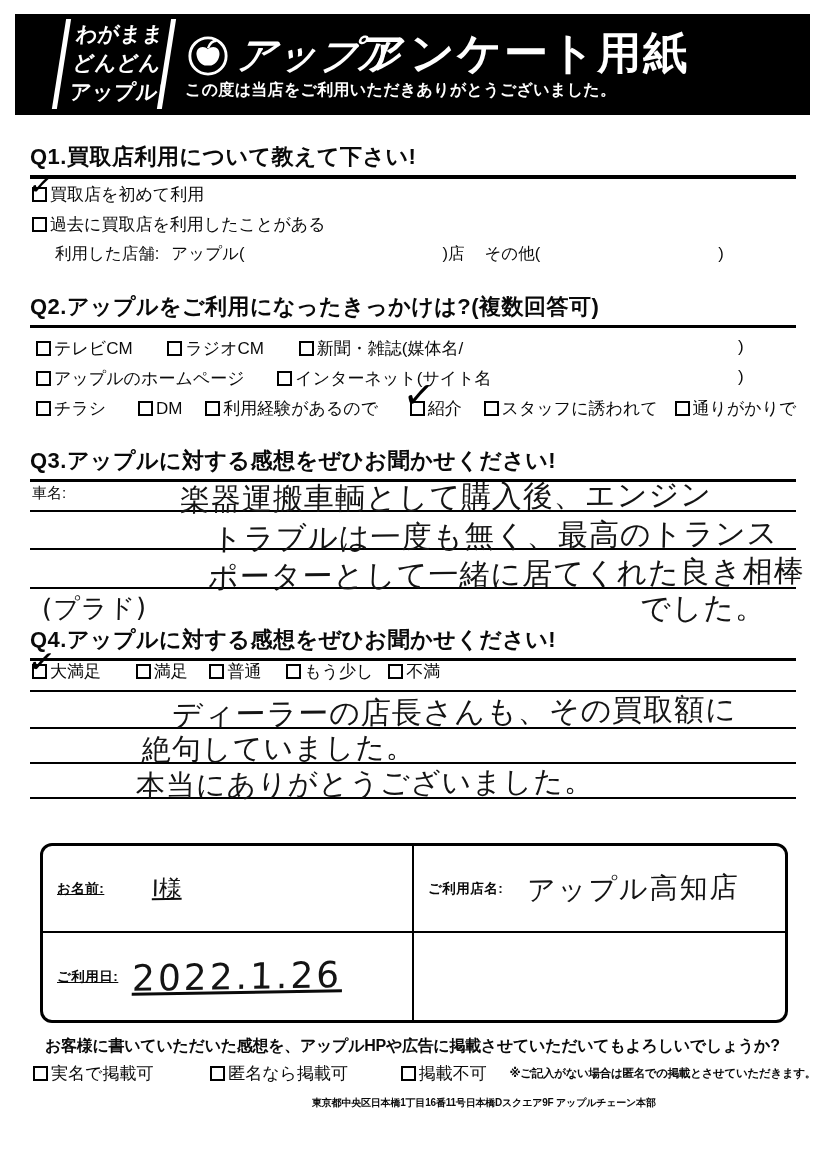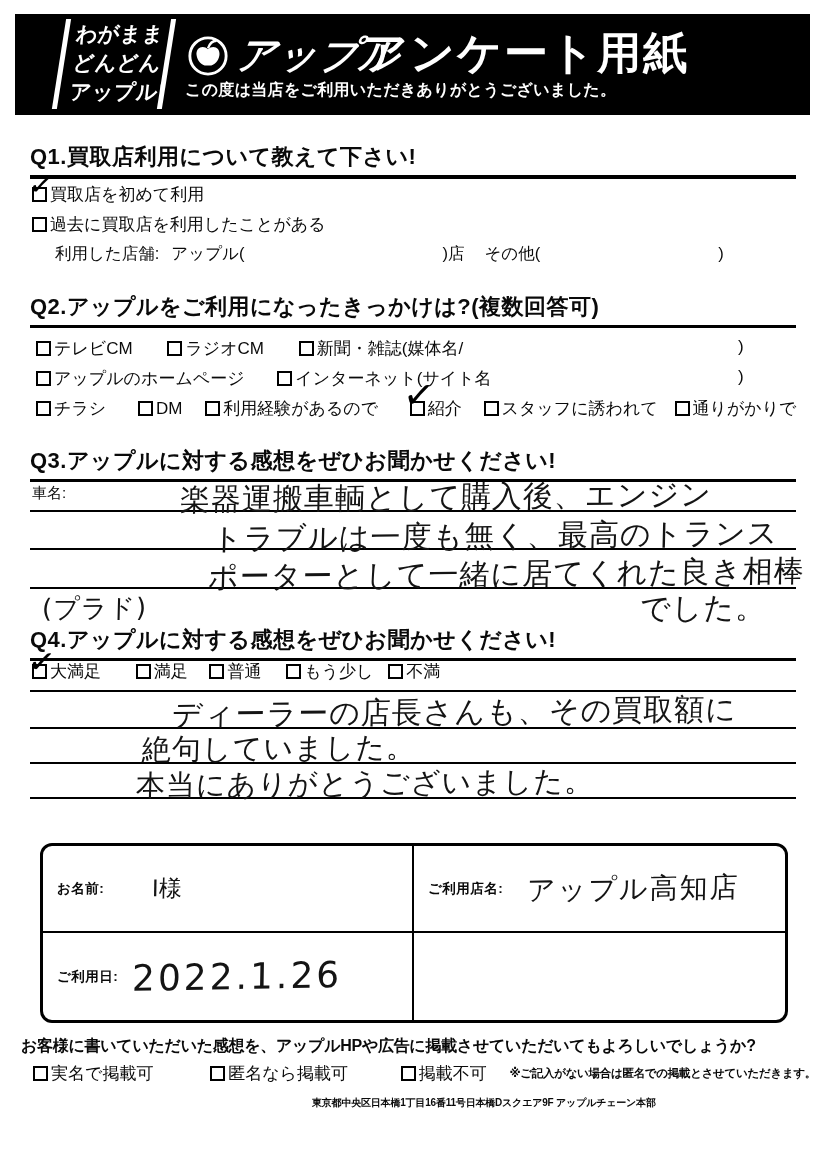--- a/index.html
+++ b/index.html
@@ -81,32 +81,32 @@
   .hw3-4b { left:640px; top:588px; font-size:30px; }
   .hw4-1 { left:172px; top:692px; font-size:30px; }
   .hw4-2 { left:142px; top:729px; font-size:29px; }
   .hw4-3 { left:136px; top:764px; font-size:29px; }
 
   
   .info-table { position:absolute; left:40px; top:843px; width:748px; height:180px;
     border:3px solid #000; border-radius:12px; display:grid;
     grid-template-columns:1fr 1fr; grid-template-rows:1fr 1fr; overflow:hidden; }
   .cell { display:flex; align-items:center; padding-left:14px; position:relative; }
-  .cell.bdr { border-right:2.5px solid #000; }
+  .cell.bdr { border-right:2.5px solid #000;text-decoration:underline; }
   .cell.bdb { border-bottom:2.5px solid #000; }
   .cell-label { font-size:13.5px; font-weight:bold; letter-spacing:0.5px; }
   .hw-in { font-family:"DejaVu Sans",sans-serif; color:#141414; white-space:nowrap;
     transform:rotate(-1deg) skewX(-2deg); display:inline-block; }
   .v-name  { font-size:23px; margin-left:48px; }
   .v-store { font-size:28px; margin-left:24px; letter-spacing:2px; }
   .v-date  { font-size:36px; margin-left:14px; letter-spacing:3px; }
   .v-staff { font-size:36px; margin-left:72px; letter-spacing:4px; }
 
   
-  .pub-question { position:absolute; left:21px; top:1036px; font-size:16px; font-weight:bold;
+  .pub-question { position:absolute; left:45px; top:1036px; font-size:16px; font-weight:bold;
     letter-spacing:-0.3px; white-space:nowrap; }
   .pub-row { left:33px; top:1062px; font-size:17px; }
   .pub-note { font-size:11.5px; font-weight:bold; vertical-align:2px; letter-spacing:-0.3px; }
   .address { position:absolute; left:312px; top:1096px; font-size:10px; font-weight:bold;
     letter-spacing:-0.2px; white-space:nowrap; }
 </style>
 </head>
 <body>
 
 <div class="page">

